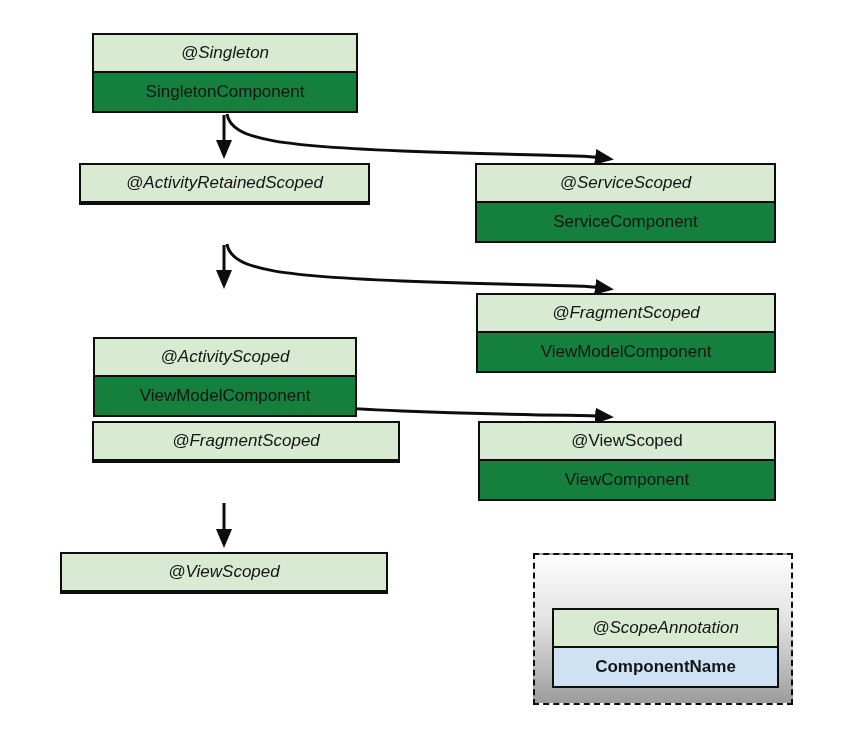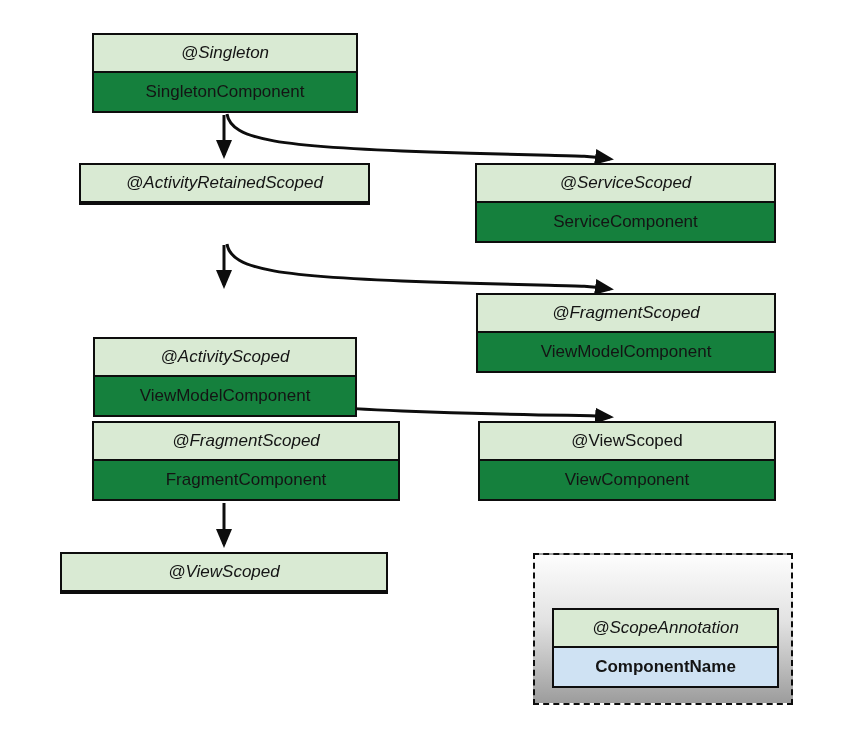--- a/index.html
+++ b/index.html
@@ -78,21 +78,20 @@
     <div class="half component">ViewModelComponent</div>
   </div>
 
   <div class="node n-view-model">
     <div class="half annotation">@FragmentScoped</div>
     <div class="half component">ViewModelComponent</div>
   </div>
 
   <div class="node n-fragment">
     <div class="half annotation">@FragmentScoped</div>
-    <div class="half component">FragmentComponent</div>
   </div>
 
   <div class="node n-view">
     <div class="half annotation upright">@ViewScoped</div>
     <div class="half component">ViewComponent</div>
   </div>
 
   <div class="node n-view-with-fragment">
     <div class="half annotation">@ViewScoped</div>
   </div>

